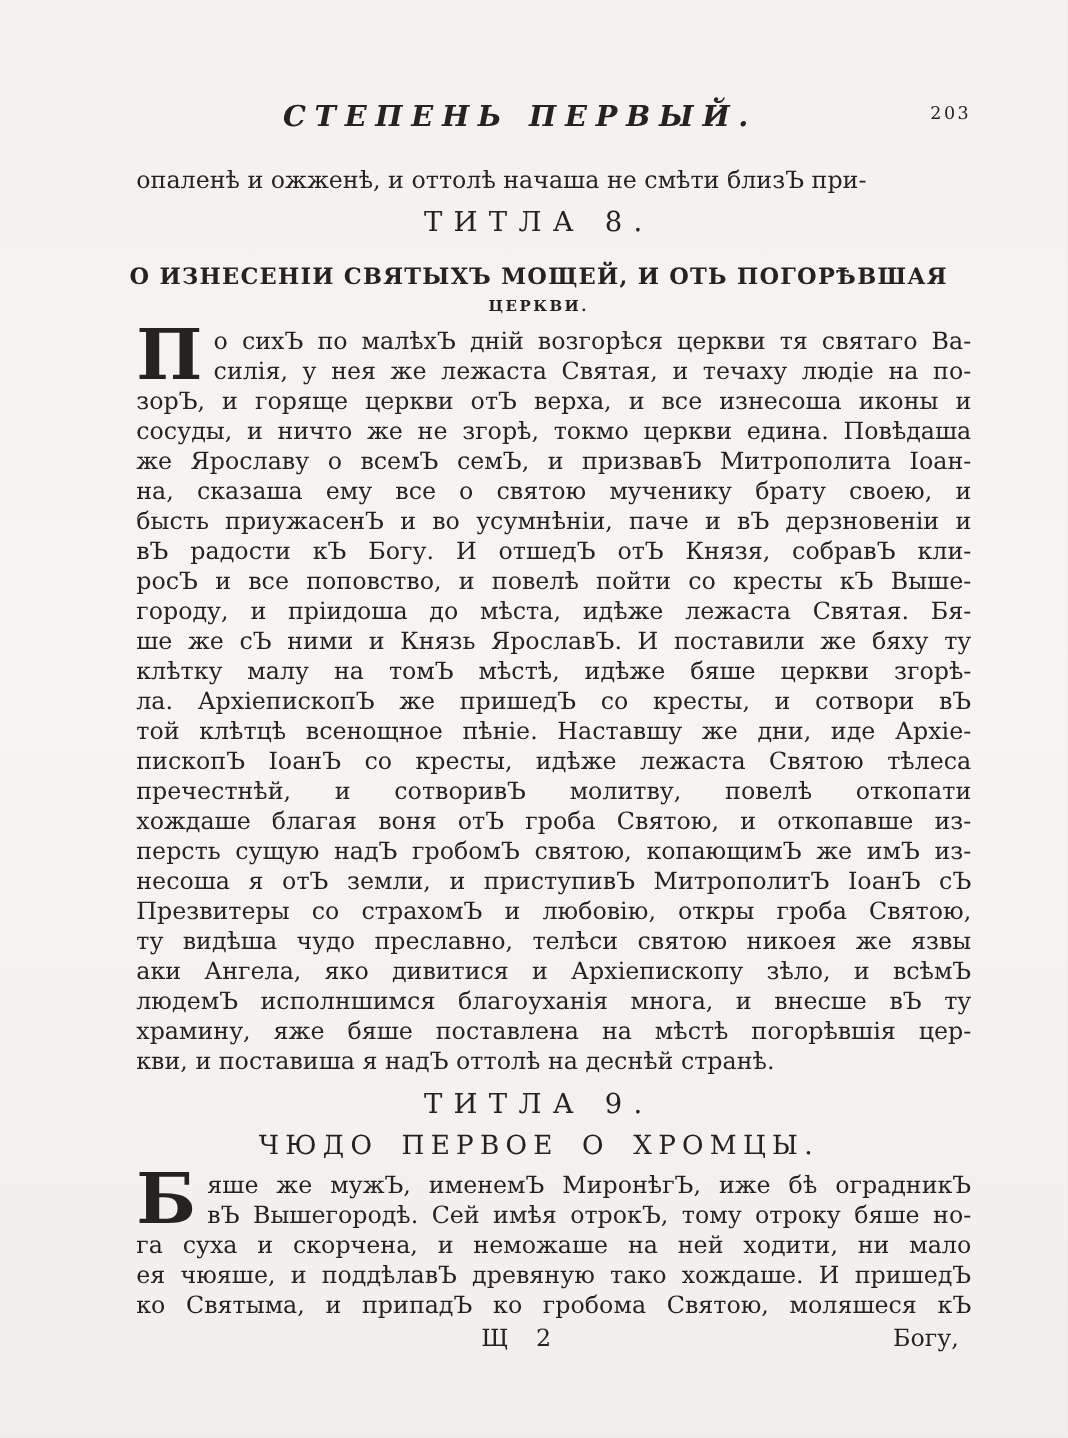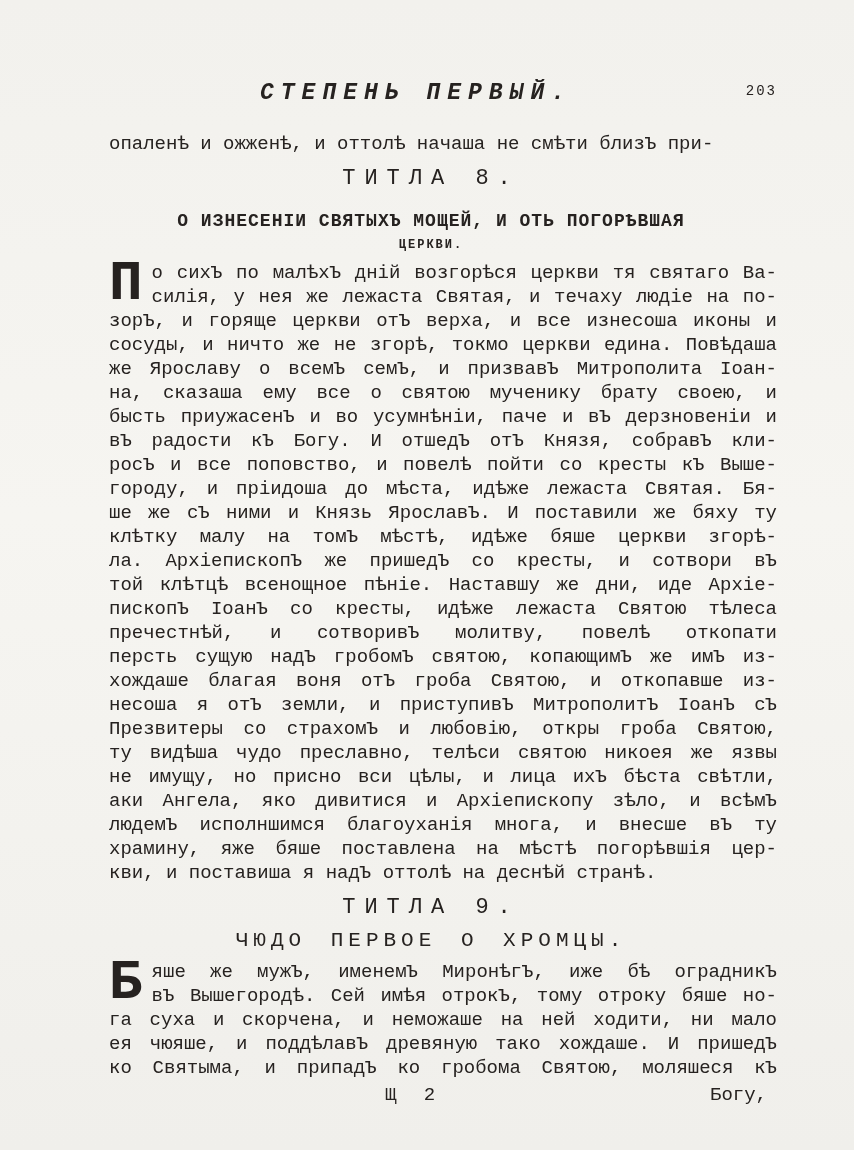--- a/index.html
+++ b/index.html
@@ -7,21 +7,20 @@
     width: 854px; height: 1150px;
     background: #e9e8e4;
     font-family: "DejaVu Serif", serif;
   }
   .page {
     position: relative;
     width: 854px; height: 1150px;
     background: linear-gradient(180deg, #f2f1ed 0%, #f6f5f1 45%, #f0efeb 100%);
     color: #262220;
     overflow: hidden;
-    font-family: Liberation Mono, monospace;
   }
   .header {
     position: absolute; top: 80px; left: 85px; width: 692px; height: 32px;
   }
   .running-title {
     position: absolute; left: 0; right: 30px; text-align: center;
     font-size: 23px; font-weight: bold; font-style: italic;
     letter-spacing: 7px; white-space: nowrap;
   }
   .page-number {
@@ -98,26 +97,25 @@
           <div class="line">бысть приужасенЪ и во усумнѣніи, паче и вЪ дерзновеніи и</div>
           <div class="line">вЪ радости кЪ Богу. И отшедЪ отЪ Князя, собравЪ кли-</div>
           <div class="line">росЪ и все поповство, и повелѣ пойти со кресты кЪ Выше-</div>
           <div class="line">городу, и пріидоша до мѣста, идѣже лежаста Святая. Бя-</div>
           <div class="line">ше же сЪ ними и Князь ЯрославЪ. И поставили же бяху ту</div>
           <div class="line">клѣтку малу на томЪ мѣстѣ, идѣже бяше церкви згорѣ-</div>
           <div class="line">ла. АрхіепископЪ же пришедЪ со кресты, и сотвори вЪ</div>
           <div class="line">той клѣтцѣ всенощное пѣніе. Наставшу же дни, иде Архіе-</div>
           <div class="line">пископЪ ІоанЪ со кресты, идѣже лежаста Святою тѣлеса</div>
           <div class="line">пречестнѣй, и сотворивЪ молитву, повелѣ откопати</div>
+          <div class="line">хождаше благая воня отЪ гроба Святою, и откопавше из-</div>
           <div class="line">персть сущую надЪ гробомЪ святою, копающимЪ же имЪ из-</div>
-          <div class="line">хождаше благая воня отЪ гроба Святою, и откопавше из-</div>
           <div class="line">несоша я отЪ земли, и приступивЪ МитрополитЪ ІоанЪ сЪ</div>
           <div class="line">Презвитеры со страхомЪ и любовію, откры гроба Святою,</div>
           <div class="line">ту видѣша чудо преславно, телѣси святою никоея же язвы</div>
-          <div class="line">не имущу, но присно вси цѣлы, и лица ихЪ бѣста свѣтли,</div>
           <div class="line">аки Ангела, яко дивитися и Архіепископу зѣло, и всѣмЪ</div>
           <div class="line">людемЪ исполншимся благоуханія многа, и внесше вЪ ту</div>
           <div class="line">храмину, яже бяше поставлена на мѣстѣ погорѣвшія цер-</div>
           <div class="line">кви, и поставиша я надЪ оттолѣ на деснѣй странѣ.</div>
         </div>
     </div>
 
     <div class="titla">ТИТЛА 9.</div>
     <div class="subhead chudo">ЧЮДО ПЕРВОЕ О ХРОМЦЫ.</div>
 

